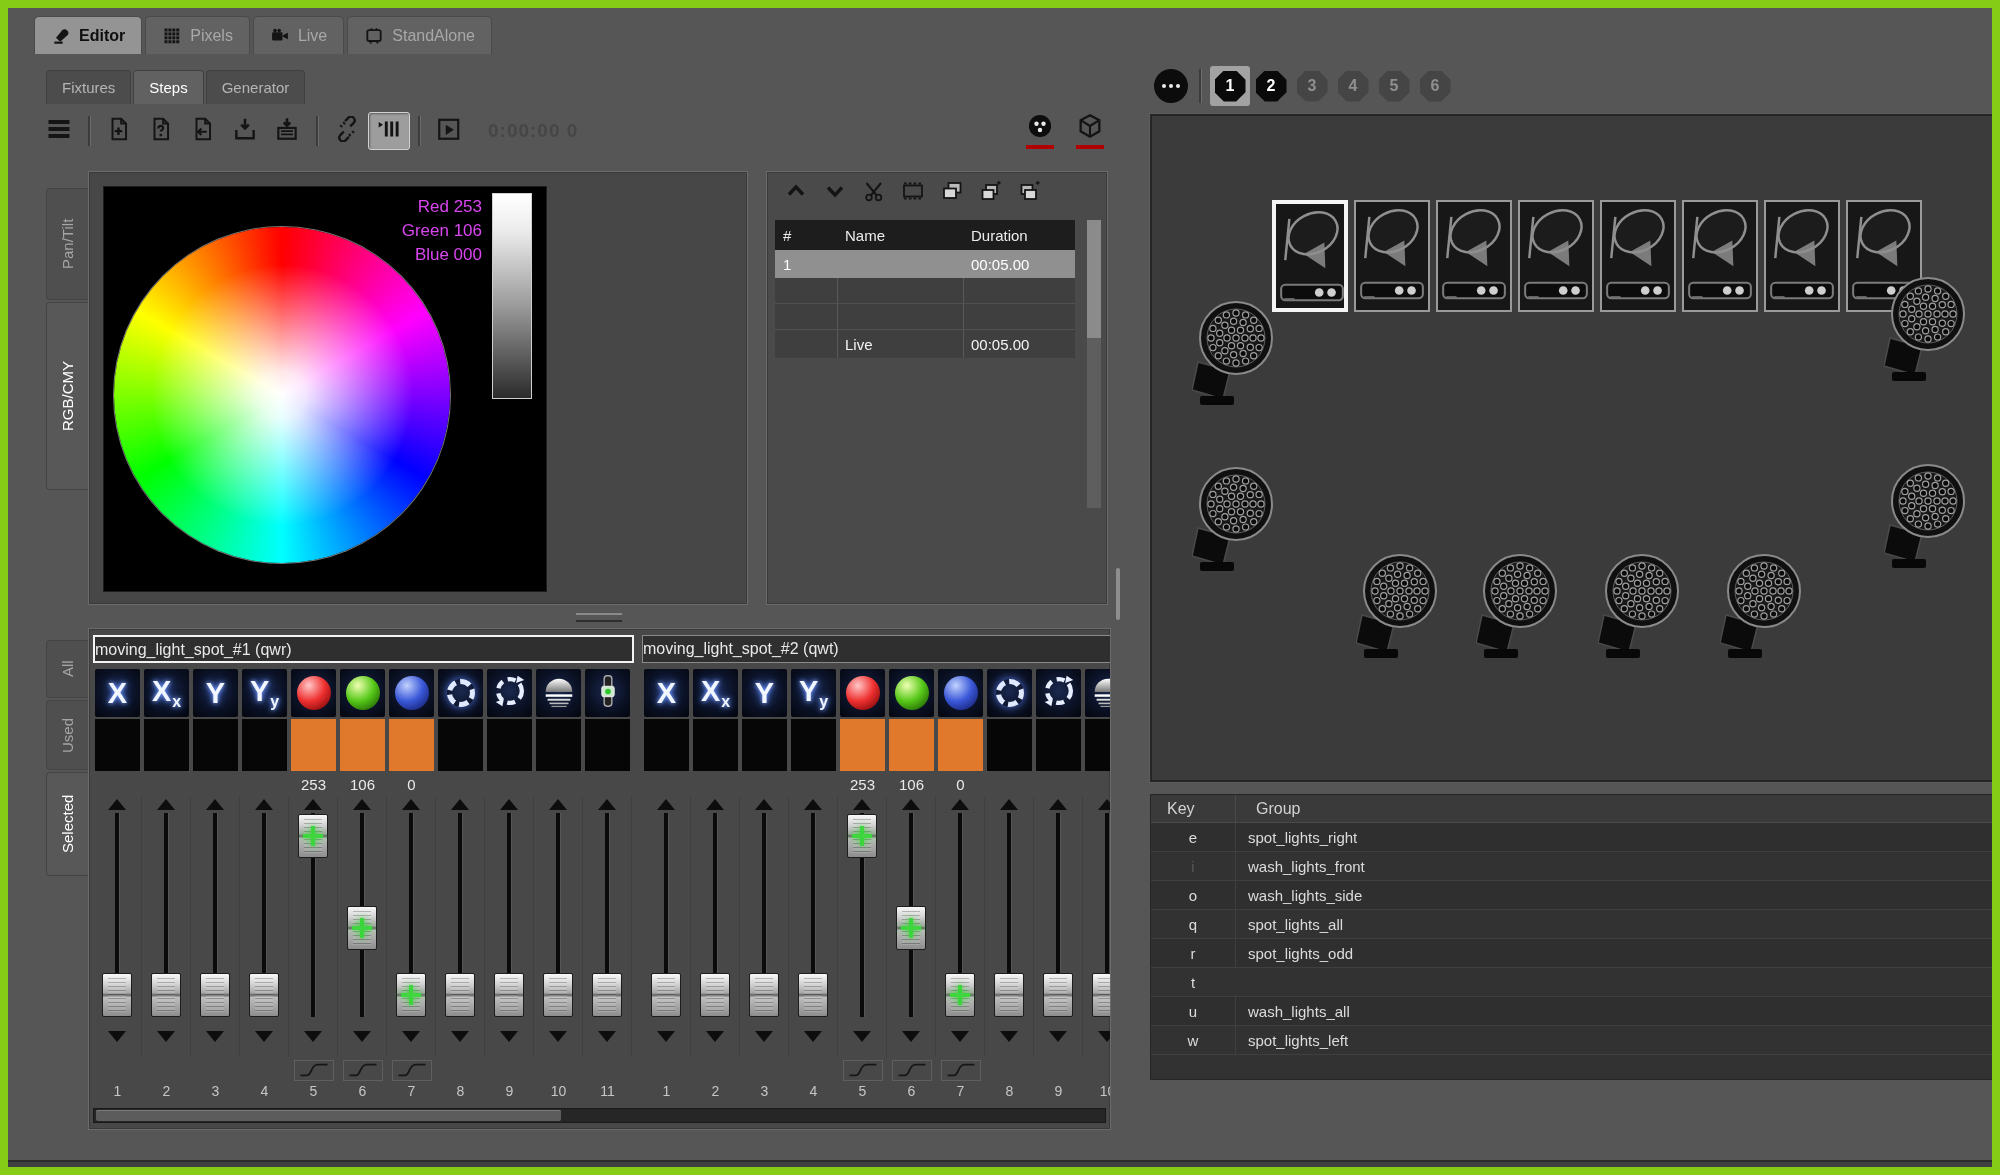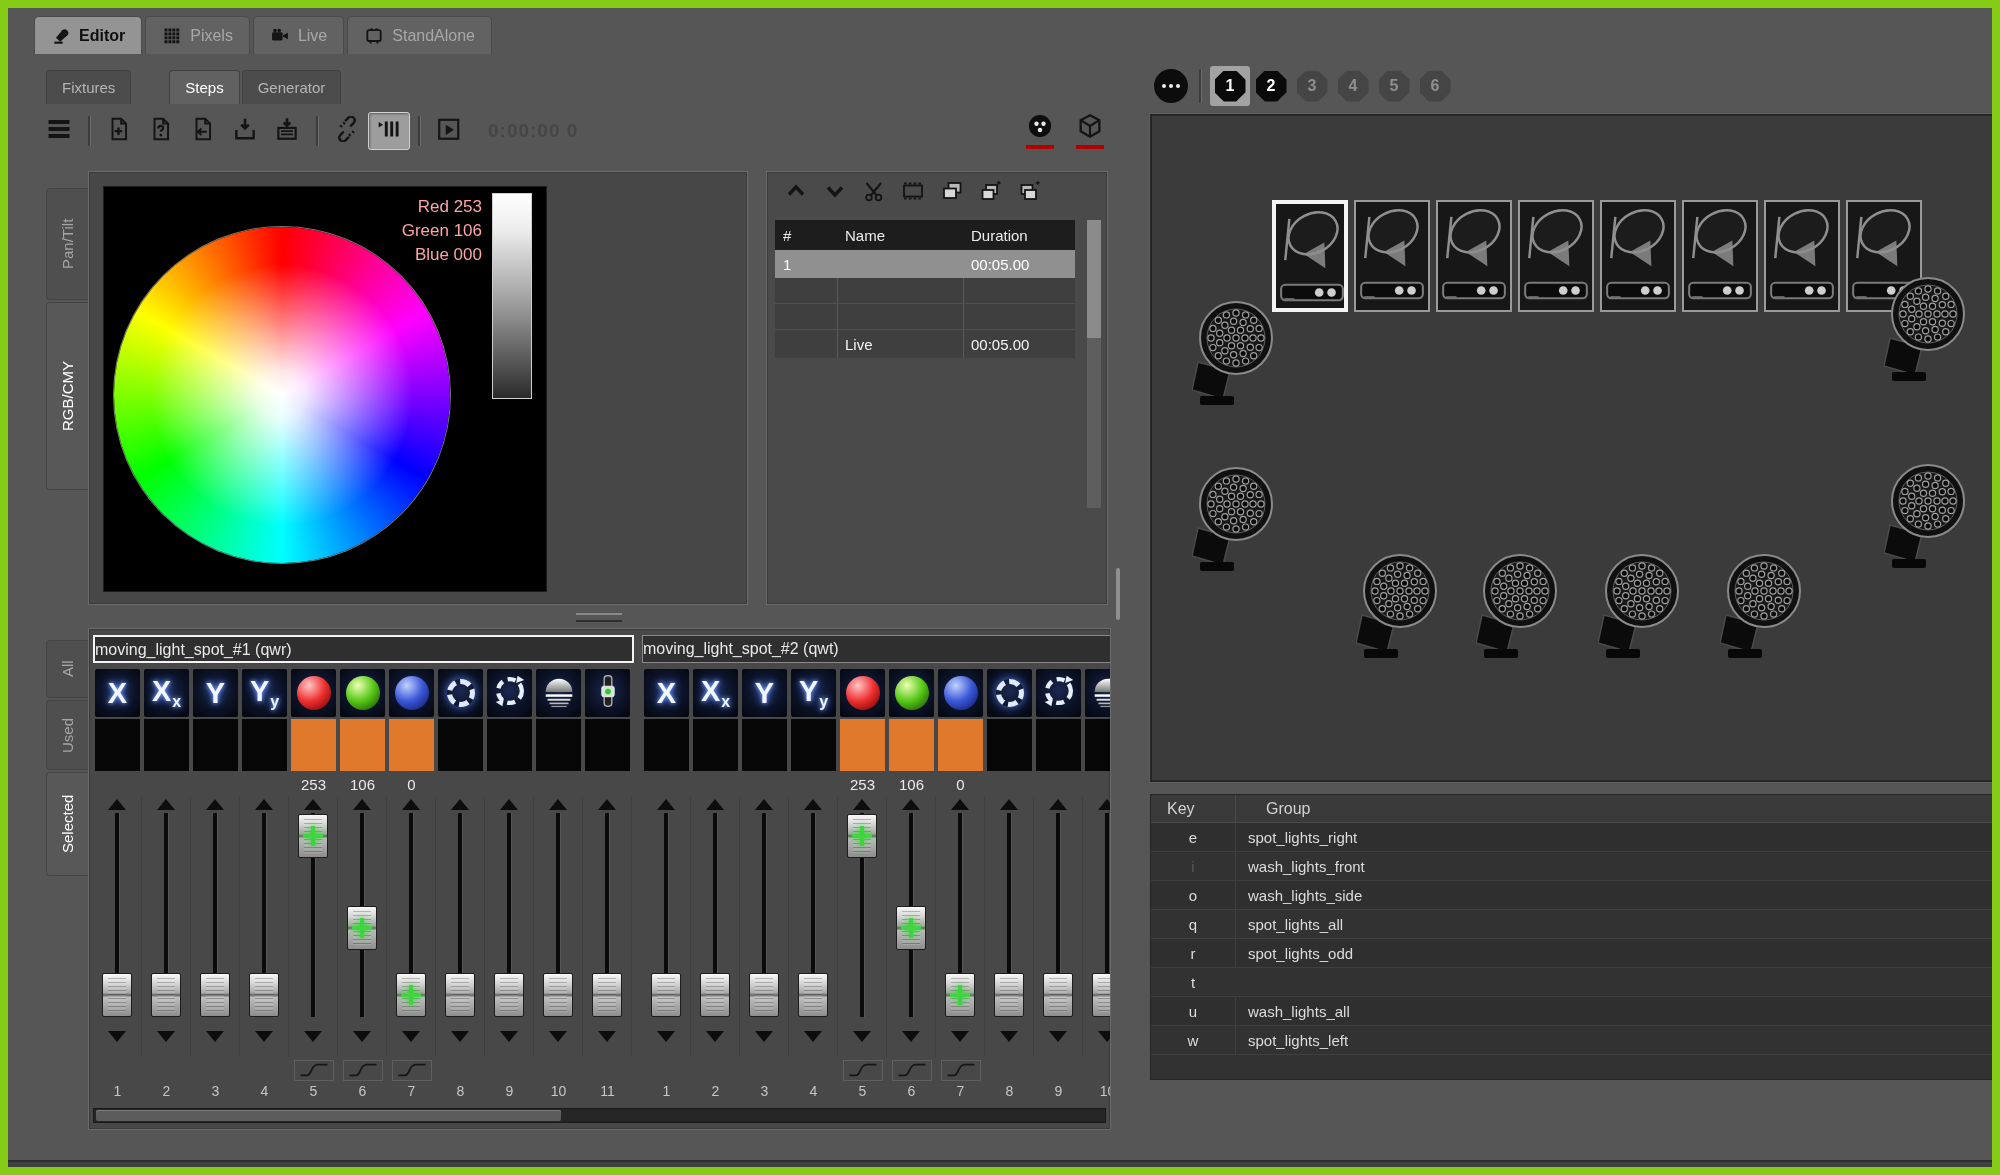--- a/index.html
+++ b/index.html
@@ -10,21 +10,21 @@
   .top-tabs{position:absolute;left:26px;top:8px;display:flex;gap:3px;height:38px;}
   .top-tab{display:flex;align-items:center;gap:8px;padding:0 16px;background:#626262;color:#a8a8a8;
     font-size:16px;border-radius:5px 5px 0 0;border:1px solid #4a4a4a;border-bottom:none;cursor:default;}
   .top-tab.active{background:#949494;color:#0e0e0e;font-weight:bold;}
   .top-tab svg{display:block;}
 
   
   .ed-tabs{position:absolute;left:38px;top:62px;display:flex;gap:2px;height:34px;}
   .ed-tab{display:flex;align-items:center;padding:0 15px;background:#4c4c4c;color:#b5b5b5;font-size:15px;
     border-radius:4px 4px 0 0;border:1px solid #404040;border-bottom:none;}
-  .ed-tab.active{background:#616161;color:#ffffff;margin-left:36px;}
+  .ed-tab.active{background:#616161;color:#ffffff;}
 
   
   .toolbar{position:absolute;left:30px;top:100px;width:1072px;height:46px;display:flex;align-items:center;}
   .tb-btn{width:42px;height:38px;display:flex;align-items:center;justify-content:center;border-radius:3px;}
   .tb-btn.pressed{background:#9d9d9d;border:1px solid #d2d2d2;box-shadow:inset 1px 1px 2px rgba(0,0,0,.4);}
   .tb-sep{width:2px;height:30px;background:#3c3c3c;box-shadow:1px 0 0 #6d6d6d;margin:0 8px;}
   .timecode{margin-left:18px;font-size:19px;letter-spacing:1px;color:#464646;font-weight:bold;}
   .tb-right{position:absolute;right:0;top:4px;display:flex;gap:10px;}
   .tb-flag{display:flex;flex-direction:column;align-items:center;width:40px;}
   .tb-flag .bar{width:28px;height:4px;background:#b00000;margin-top:1px;}
@@ -37,21 +37,21 @@
 
   
   .color-panel{position:absolute;left:80px;top:163px;width:660px;height:434px;background:#474747;
     border:1px solid #6b6b6b;box-shadow:inset 0 0 0 1px #3a3a3a;}
   .canvas{position:absolute;left:14px;top:14px;width:444px;height:406px;background:#000;border:1px solid #1d1d1d;}
   .wheel{position:absolute;left:10px;top:40px;width:336px;height:336px;border-radius:50%;
     background:
       radial-gradient(circle,#ffffff 0%,rgba(255,255,255,.9) 10%,rgba(255,255,255,0) 55%),
       conic-gradient(from 0deg,#ff0000,#ff00ff 60deg,#0000ff 120deg,#00ffff 180deg,#00ff00 240deg,#ffff00 300deg,#ff0000 360deg);
     box-shadow:0 0 0 1px #777;}
-  .readout{position:absolute;right:64px;top:8px;text-align:right;color:#fca5a5;font-size:17px;line-height:1.4;}
+  .readout{position:absolute;right:64px;top:8px;text-align:right;color:#d946ef;font-size:17px;line-height:1.4;}
   .vbar{position:absolute;right:14px;top:6px;width:40px;height:206px;border:1px solid #cfcfcf;
     background:linear-gradient(180deg,#ffffff 0%,#ececec 18%,#9a9a9a 55%,#2b2b2b 100%);}
   .preset-panel{position:absolute;left:472px;top:8px;width:180px;height:418px;background:#3f3f3f;border:1px solid #5c5c5c;}
   .preset-row{display:flex;align-items:center;gap:10px;margin:8px 22px 0 8px;}
   .pcheck{width:22px;height:22px;background:#141414;border:2px solid #9c9c9c;display:flex;align-items:center;justify-content:center;}
   .plabel{flex:1;height:24px;background:#232323;border:1px solid #565656;color:#e4e4e4;font-size:15px;
     line-height:22px;padding-left:7px;white-space:nowrap;overflow:hidden;}
   .pscroll{position:absolute;right:3px;top:3px;bottom:3px;width:12px;background:#333;border:1px solid #2a2a2a;}
   .pscroll .pthumb{position:absolute;left:1px;top:1px;width:8px;height:64px;background:#6f6f6f;}
 
@@ -142,21 +142,21 @@
     border:2px solid #262626;box-shadow:0 0 0 1px #5d5d5d;}
   .spot-frame{position:absolute;width:76px;height:112px;background:#191919;border:2px solid #9a9a9a;overflow:hidden;}
   .spot-frame.selected{border:4px solid #f4f4f4;}
   .wash{position:absolute;width:84px;height:110px;}
 
   
   .groups{position:absolute;left:1142px;top:786px;width:845px;background:#323232;border:1px solid #262626;padding-bottom:24px;}
   .g-head{display:grid;grid-template-columns:84px 1fr;height:28px;align-items:center;background:#3a3a3a;
     color:#d2d2d2;font-size:16px;border-bottom:1px solid #4a4a4a;}
   .g-head .k{padding-left:16px;}
-  .g-head .g{padding-left:30px;border-left:1px solid #4a4a4a;height:100%;display:flex;align-items:center;}
+  .g-head .g{padding-left:20px;border-left:1px solid #4a4a4a;height:100%;display:flex;align-items:center;}
   .g-row{display:grid;grid-template-columns:84px 1fr;height:29px;align-items:center;font-size:15px;color:#dcdcdc;
     border-bottom:1px solid #3f3f3f;}
   .g-row:nth-child(odd){background:#2f2f2f;}
   .g-row .k{text-align:center;}
   .g-row .k.dim{color:#585858;}
   .g-row .g{padding-left:12px;border-left:1px solid #3f3f3f;height:100%;display:flex;align-items:center;}
 
   .status-bar{position:absolute;left:0;top:1152px;width:100%;height:21px;background:#404040;border-top:2px solid #2d2d2d;}
 </style>
 </head>

